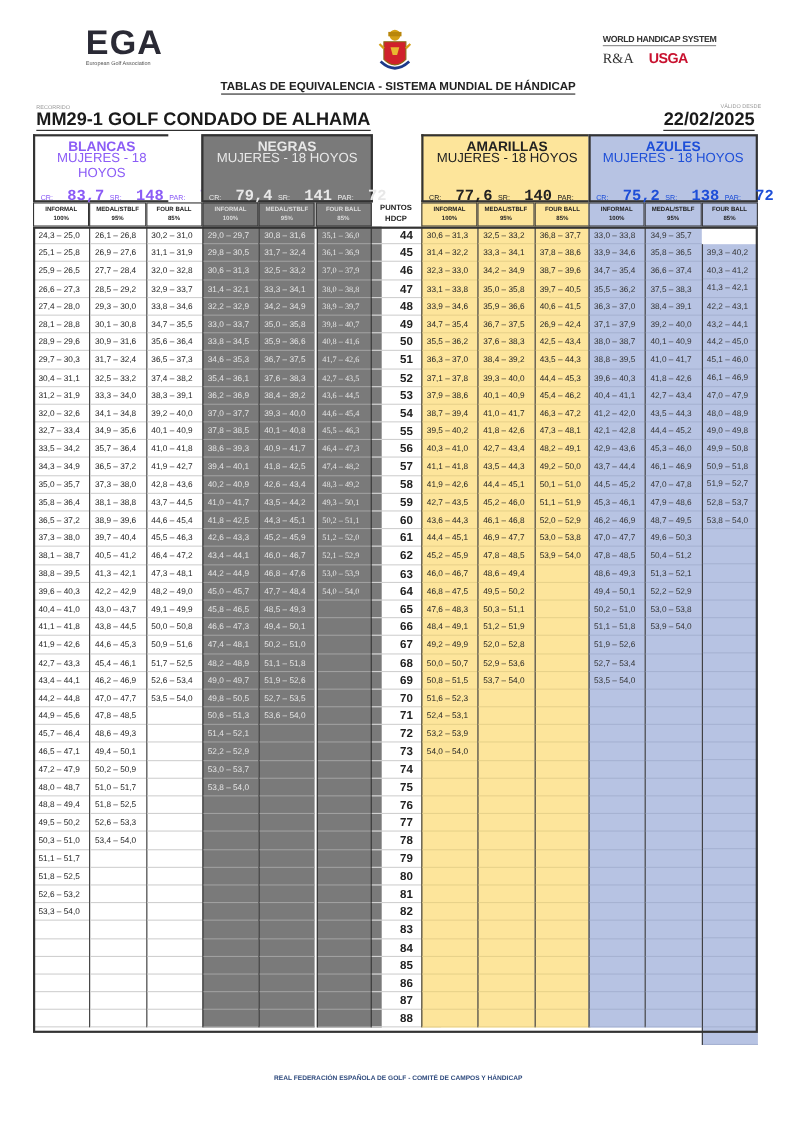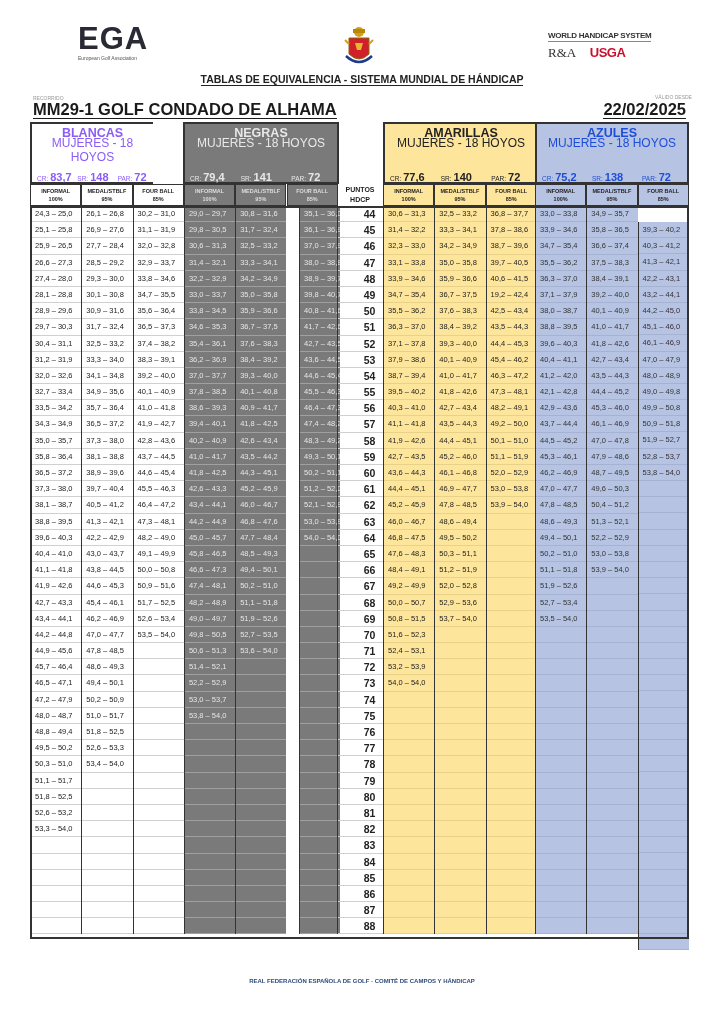--- a/index.html
+++ b/index.html
@@ -24,21 +24,21 @@
   #footer { left:0; width:724px; top:978px; text-align:center; font-size:6px; font-weight:bold; color:#2e4a7d; }
 
   
   #grid { position:absolute; left:30px; top:122px; width:659px; }
   .tee { position:absolute; top:0; height:62px; border:2px solid #333; box-sizing:border-box; }
   .tee .name { position:absolute; top:2px; left:0; right:0; text-align:center; font-weight:bold; font-size:12.5px; }
   .tee .sub { position:absolute; top:12px; left:0; right:0; text-align:center; font-size:12px; }
   .tee .ratings { position:absolute; top:47px; left:0; right:0; display:flex; font-size:9px; }
   .tee .ratings div { flex:1; padding-left:5px; white-space:nowrap; }
   .tee .ratings .lbl { font-size:6.5px; }
-  .tee .ratings b { font-size:11px; margin-left:2px; }
+  .tee .ratings b { font-size:14px; margin-left:13px;font-family:Liberation Mono, monospace; }
   #tee-blancas { left:0; width:123px; background:#fff; color:#8b5cf6; border-right:none; }
   #tee-negras { left:153px; width:156px; background:#7a7a7a; color:#e8e8e8; }
   #tee-amarillas { left:353px; width:154px; background:#fde59b; color:#222; border-right:none; }
   #tee-azules { left:505px; width:154px; background:#b7c3e3; color:#1d4ed8; }
 
   .colhead { position:absolute; top:62px; height:22px; box-sizing:border-box; border:1px solid #333; font-size:5.5px; font-weight:bold; text-align:center; line-height:8px; padding-top:2px; }
   .colhead.dark { background:#7a7a7a; color:#ddd; }
   .colhead.yel { background:#fde59b; }
   .colhead.blu { background:#b7c3e3; }
   .colhead.wht { background:#fff; }
@@ -382,21 +382,21 @@
         <div class="cell"></div>
         <div class="cell"></div>
         <div class="cell"></div>
         <div class="cell"></div>
         <div class="cell"></div>
       </div>
       <div class="colhead dark" style="left: 256.5px; width: 51.3px;">
         <div>FOUR BALL</div>
         <div>85%</div>
       </div>
-      <div class="col dark" style="left: 269px; width: 41px;">
+      <div class="col dark" style="left: 258px; width: 59px; font-family: Liberation Serif, serif;">
         <div class="cell">35,1 – 36,0</div>
         <div class="cell">36,1 – 36,9</div>
         <div class="cell">37,0 – 37,9</div>
         <div class="cell">38,0 – 38,8</div>
         <div class="cell">38,9 – 39,7</div>
         <div class="cell">39,8 – 40,7</div>
         <div class="cell">40,8 – 41,6</div>
         <div class="cell">41,7 – 42,6</div>
         <div class="cell">42,7 – 43,5</div>
         <div class="cell">43,6 – 44,5</div>
@@ -592,21 +592,21 @@
       <div class="colhead yel" style="left: 455.6px; width: 51.3px;">
         <div>FOUR BALL</div>
         <div>85%</div>
       </div>
       <div class="col yel" style="left: 455.6px; width: 51.3px;">
         <div class="cell">36,8 – 37,7</div>
         <div class="cell">37,8 – 38,6</div>
         <div class="cell">38,7 – 39,6</div>
         <div class="cell">39,7 – 40,5</div>
         <div class="cell">40,6 – 41,5</div>
-        <div class="cell">19,2 – 42,4</div>
+        <div class="cell">26,9 – 42,4</div>
         <div class="cell">42,5 – 43,4</div>
         <div class="cell">43,5 – 44,3</div>
         <div class="cell">44,4 – 45,3</div>
         <div class="cell">45,4 – 46,2</div>
         <div class="cell">46,3 – 47,2</div>
         <div class="cell">47,3 – 48,1</div>
         <div class="cell">48,2 – 49,1</div>
         <div class="cell">49,2 – 50,0</div>
         <div class="cell">50,1 – 51,0</div>
         <div class="cell">51,1 – 51,9</div>

